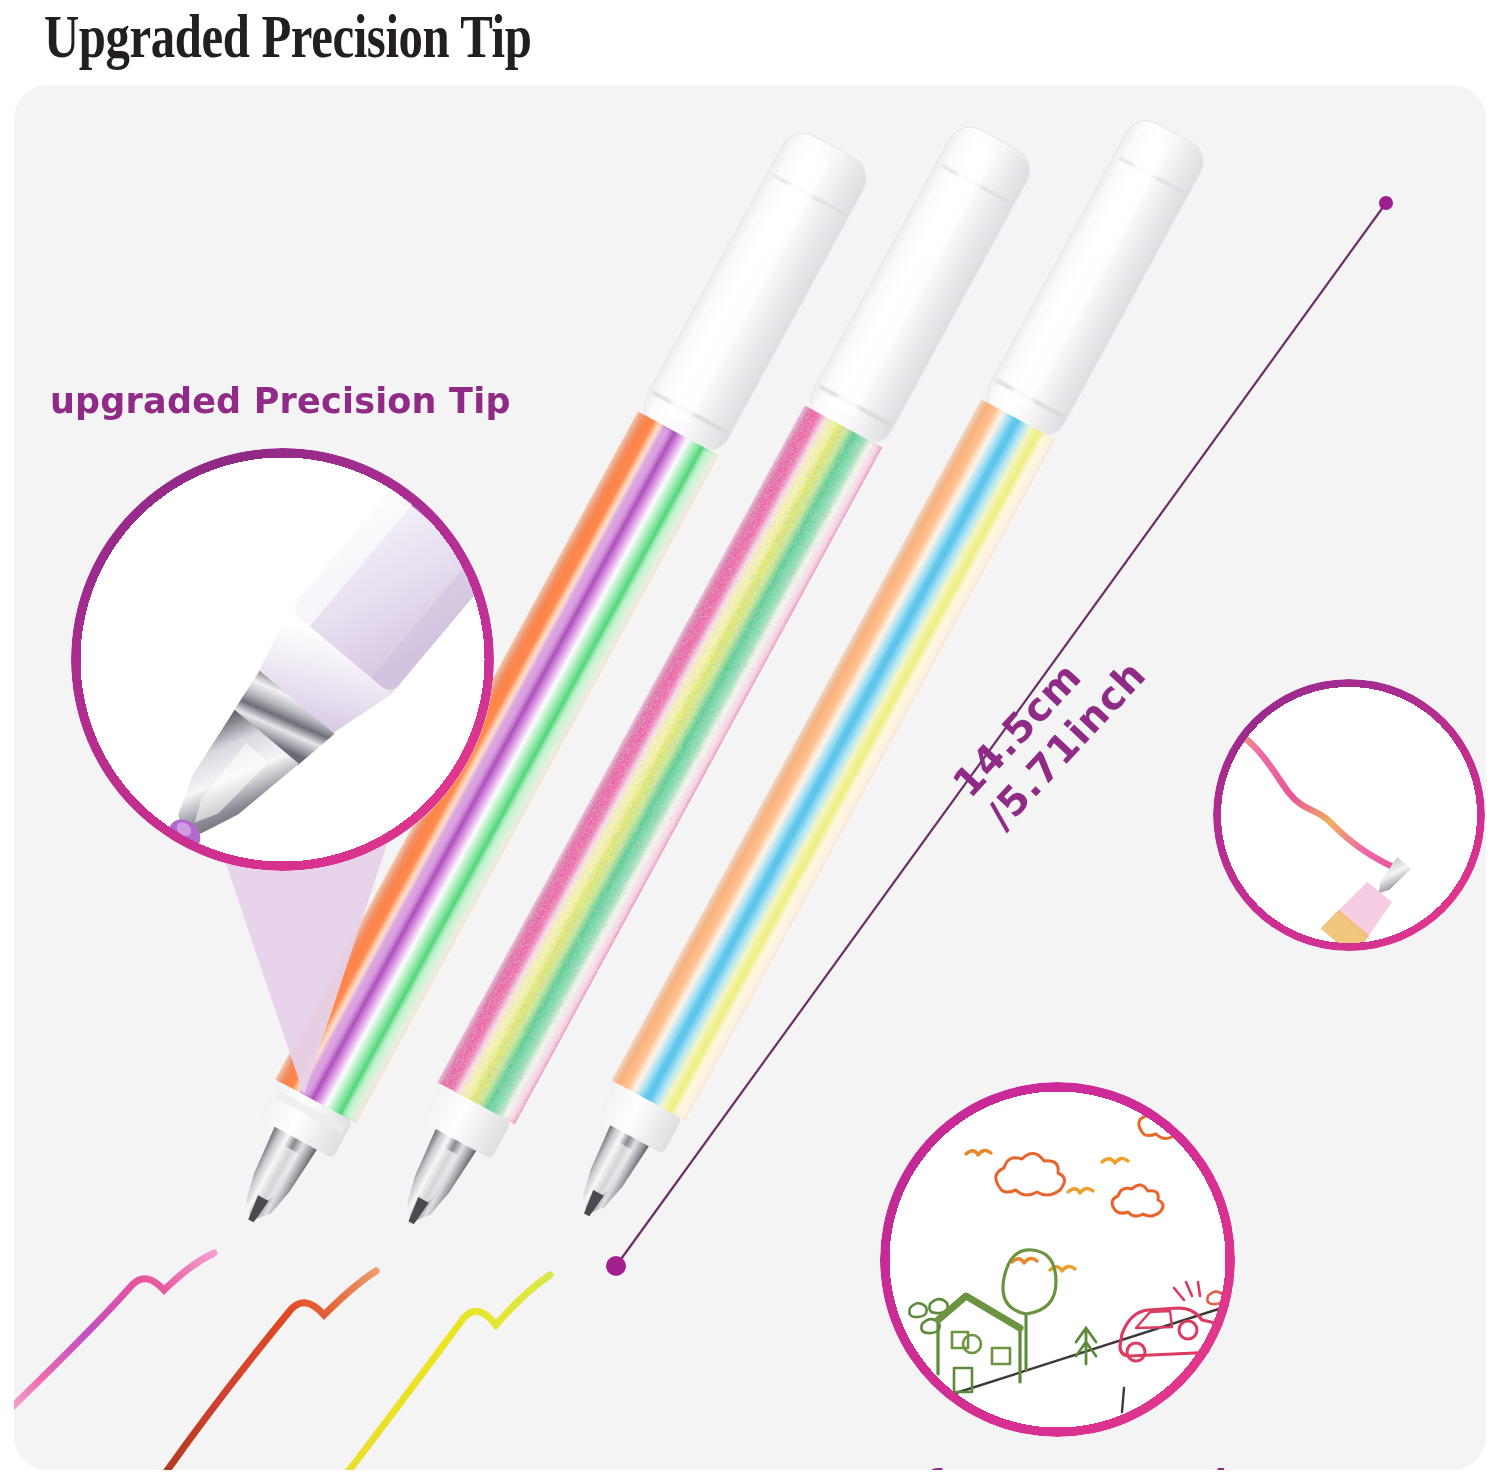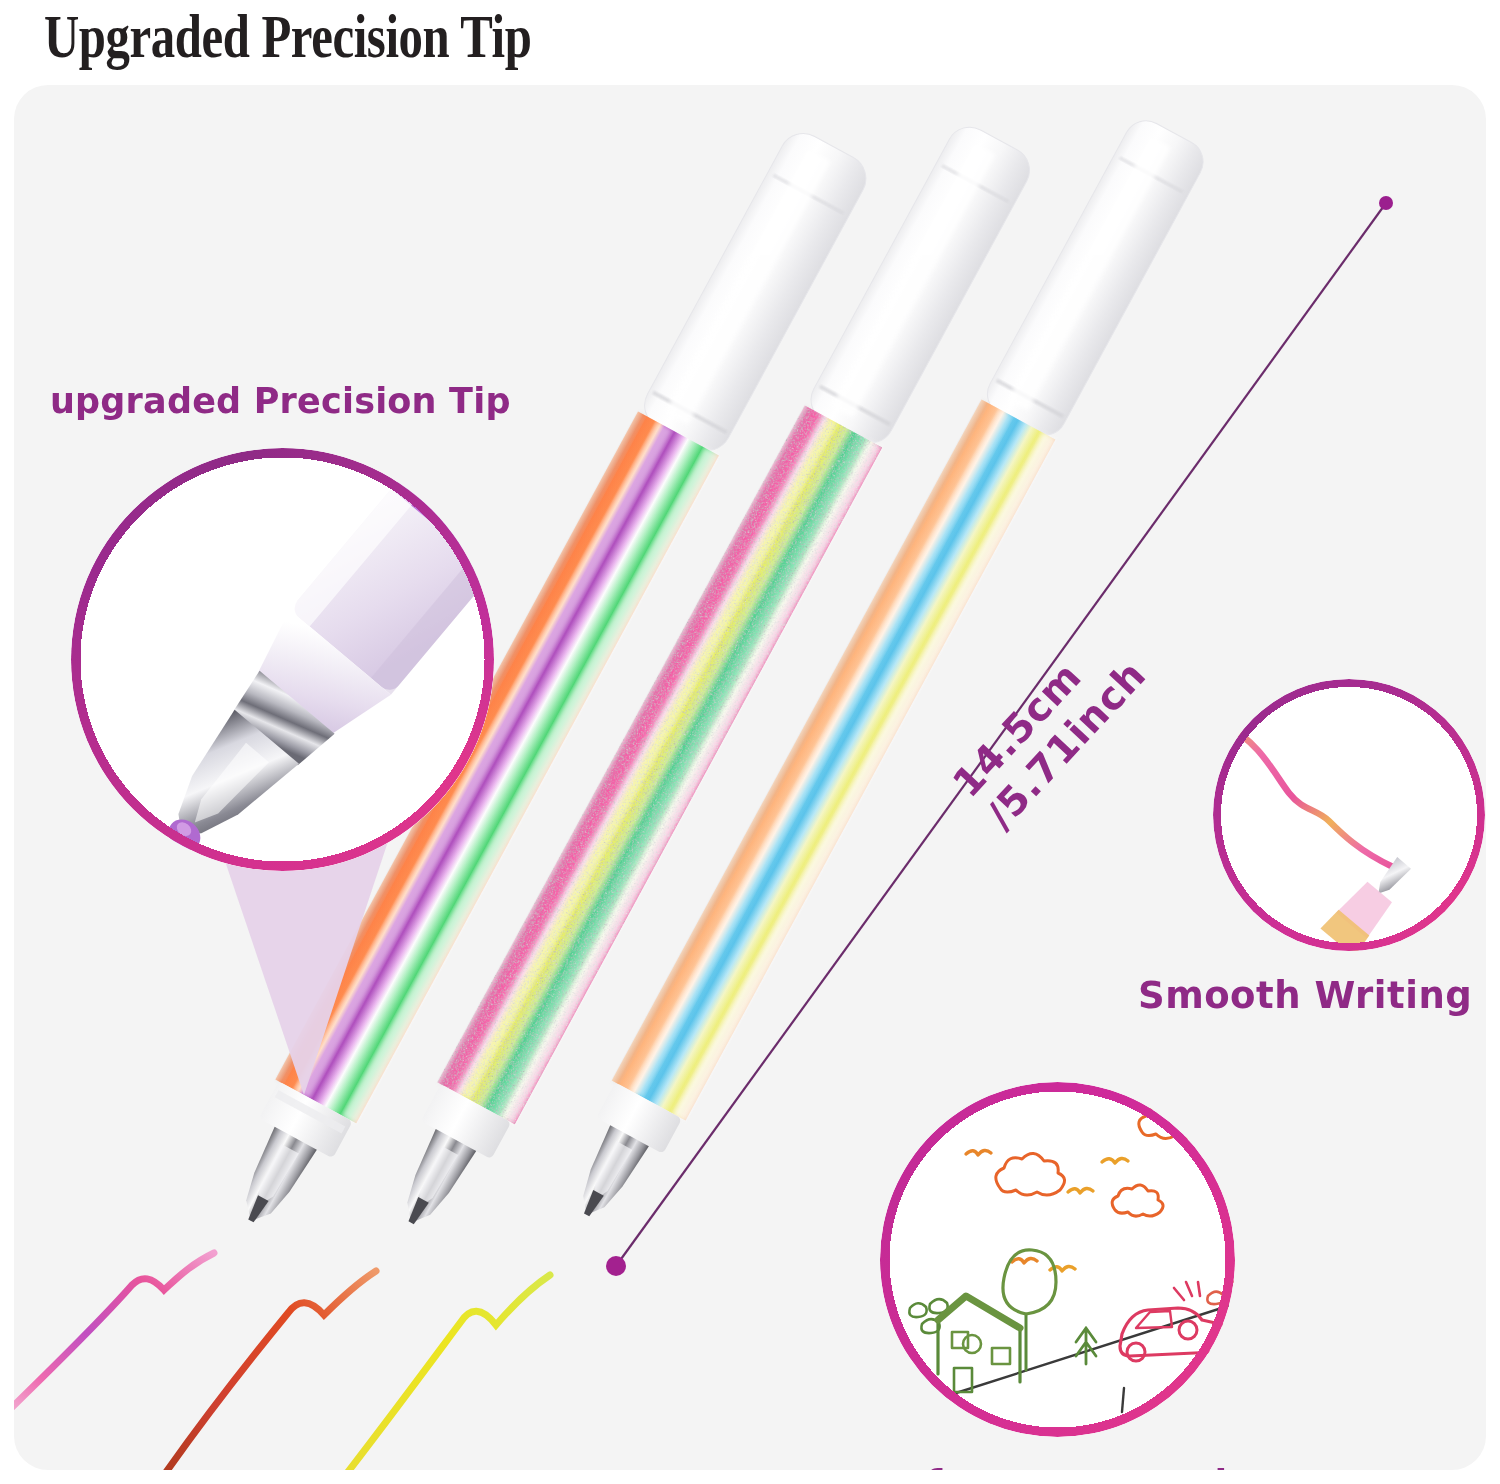--- a/index.html
+++ b/index.html
@@ -407,21 +407,20 @@
       </g>
     </svg>
   </div>
   <div class="ring" style="left:866px;top:997px;width:355px;height:355px;
               background:conic-gradient(from 140deg,#e0368c 0deg,#d62f93 60deg,#c22a96 150deg,#cf2a9a 240deg,#e0368c 330deg,#e0368c 360deg);
               -webkit-mask:radial-gradient(circle at 50% 50%, transparent 0 168px, #000 168px);
               mask:radial-gradient(circle at 50% 50%, transparent 0 168px, #000 168px);"></div>
 
   <div class="lbl lbl-tip">upgraded Precision Tip</div>
 
-  <div class="lbl lbl-smooth">Smooth Writing</div>
 
   <div class="lbl lbl-draw">Perfect For Drawing</div>
 
   <div class="dim-wrap">
     <div>14.5cm</div>
     <div>/5.71inch</div>
   </div>
 
 </div>
 

